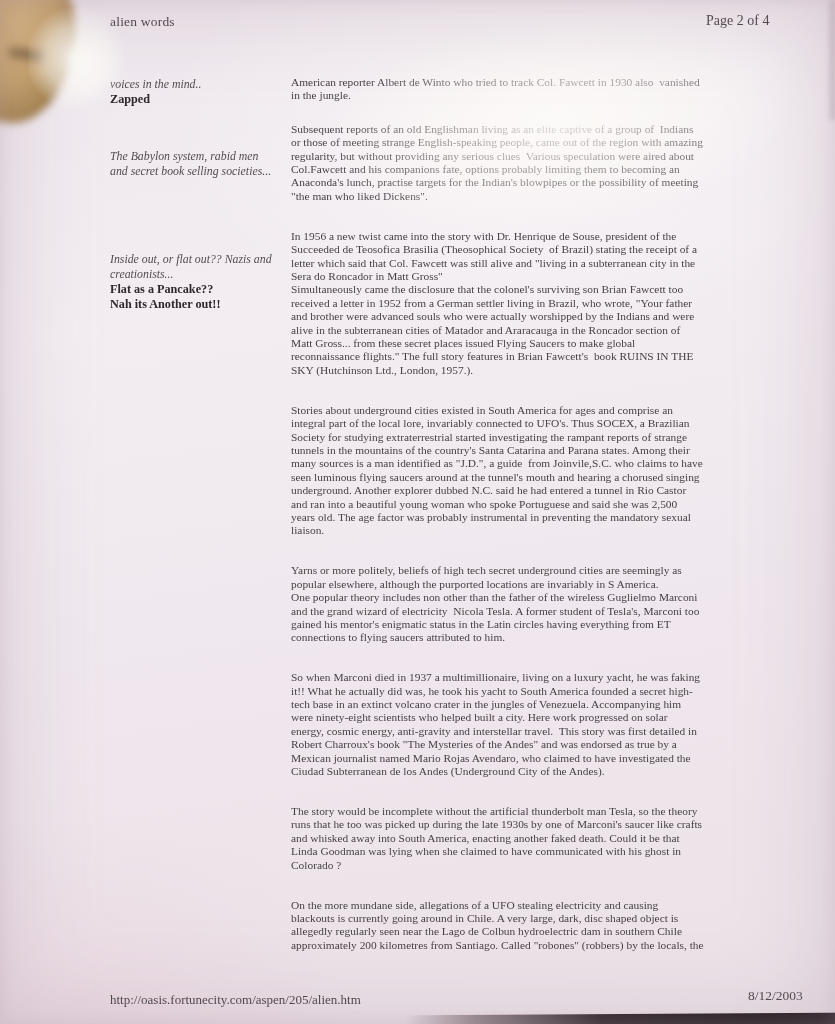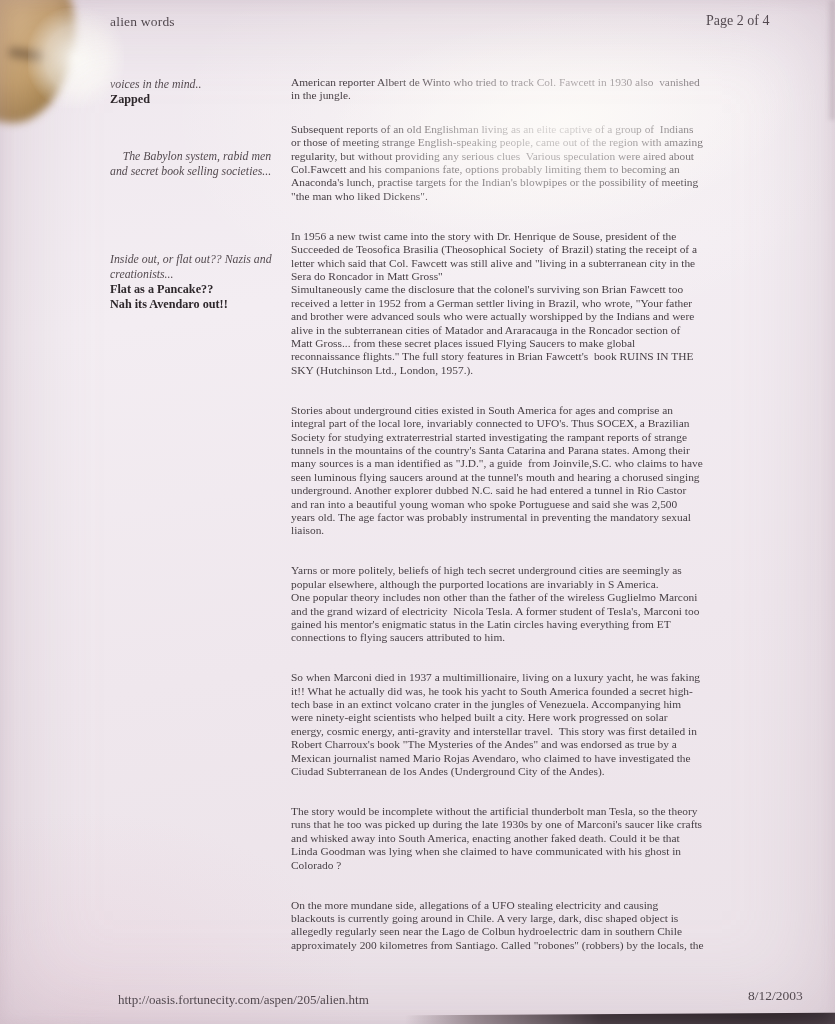--- a/index.html
+++ b/index.html
@@ -45,33 +45,33 @@
     background:linear-gradient(to left, rgba(120,100,110,0.35), rgba(120,100,110,0));
   }
 
   .txt{color:#453e43;}
   .hdr-title{position:absolute;left:110px;top:14px;font-size:13.5px;letter-spacing:0.2px;}
   .hdr-page{position:absolute;left:706px;top:13px;font-size:14px;}
 
   .notes{position:absolute;left:110px;top:77px;width:200px;z-index:3;}
   .note{position:absolute;left:0;white-space:pre;}
   .note:nth-of-type(1){top:0;}
-  .note:nth-of-type(2){top:72px;text-align:right;}
+  .note:nth-of-type(2){top:72px;}
   .note:nth-of-type(3){top:175px;}
   .note-italic{font-style:italic;font-size:11.8px;line-height:15px;color:#544b50;white-space:pre;}
   .note-bold{font-weight:bold;font-size:12.2px;line-height:15px;color:#2e282c;white-space:pre;}
 
   .body-col{position:absolute;left:291px;top:76px;width:500px;z-index:3;}
   .body-col p{
     margin:0 0 26.5px 0;white-space:pre;
     font-size:11.4px;line-height:13.4px;color:#463f44;
   }
   .body-col p:first-child{margin-bottom:20px;}
 
-  .ftr-url{position:absolute;left:110px;top:992px;font-size:13px;margin-left:8px;}
+  .ftr-url{position:absolute;left:110px;top:992px;font-size:13px;}
   .ftr-date{position:absolute;left:748px;top:988px;font-size:13.5px;}
 
   .soft{filter:blur(0.25px);}
 </style>
 </head>
 <body>
 
 <div class="photo">
 
   <div class="thumb"></div>
@@ -79,21 +79,21 @@
 
   <span class="txt hdr-title soft">alien words</span>
   <span class="txt hdr-page soft">Page 2 of 4</span>
 
   <aside class="notes soft">
       <div class="note"><div class="note-italic">voices in the mind..</div><div class="note-bold">Zapped</div></div>
       <div class="note"><div class="note-italic">The Babylon system, rabid men
 and secret book selling societies...</div></div>
       <div class="note"><div class="note-italic">Inside out, or flat out?? Nazis and
 creationists...</div><div class="note-bold">Flat as a Pancake??
-Nah its Avendaro out!!</div></div>
+Nah its Another out!!</div></div>
     </aside>
 
   <main class="body-col soft">
       <p>American reporter Albert de Winto who tried to track Col. Fawcett in 1930 also  vanished
 in the jungle.</p>
       <p>Subsequent reports of an old Englishman living as an elite captive of a group of  Indians
 or those of meeting strange English-speaking people, came out of the region with amazing
 regularity, but without providing any serious clues  Various speculation were aired about
 Col.Fawcett and his companions fate, options probably limiting them to becoming an
 Anaconda's lunch, practise targets for the Indian's blowpipes or the possibility of meeting

